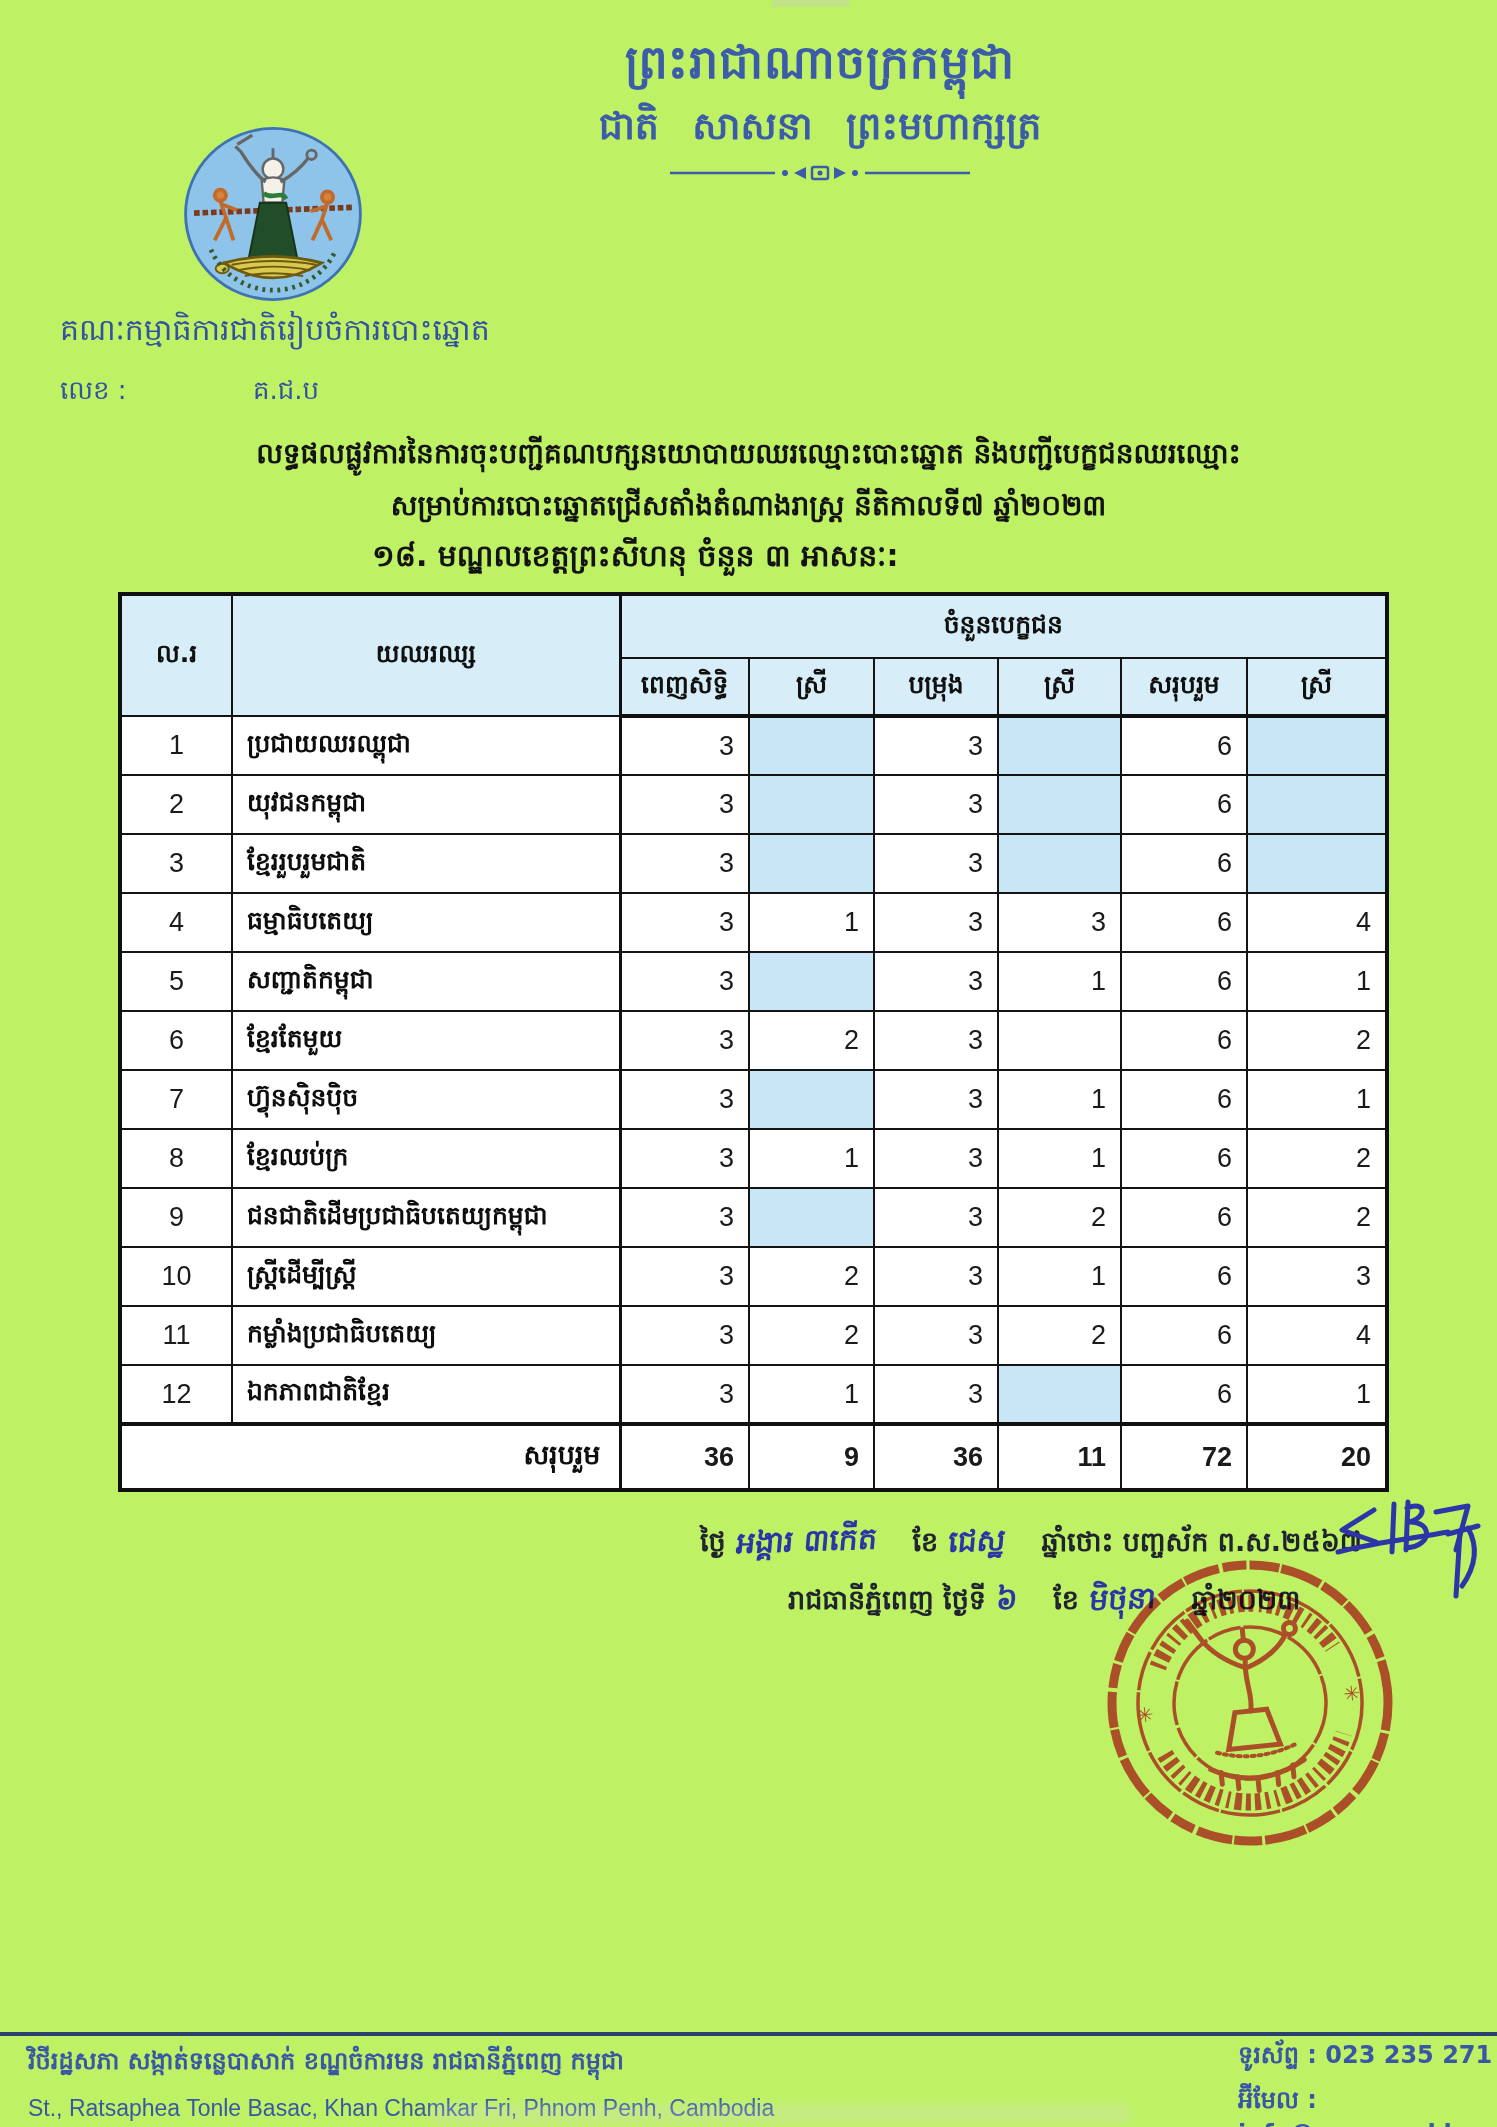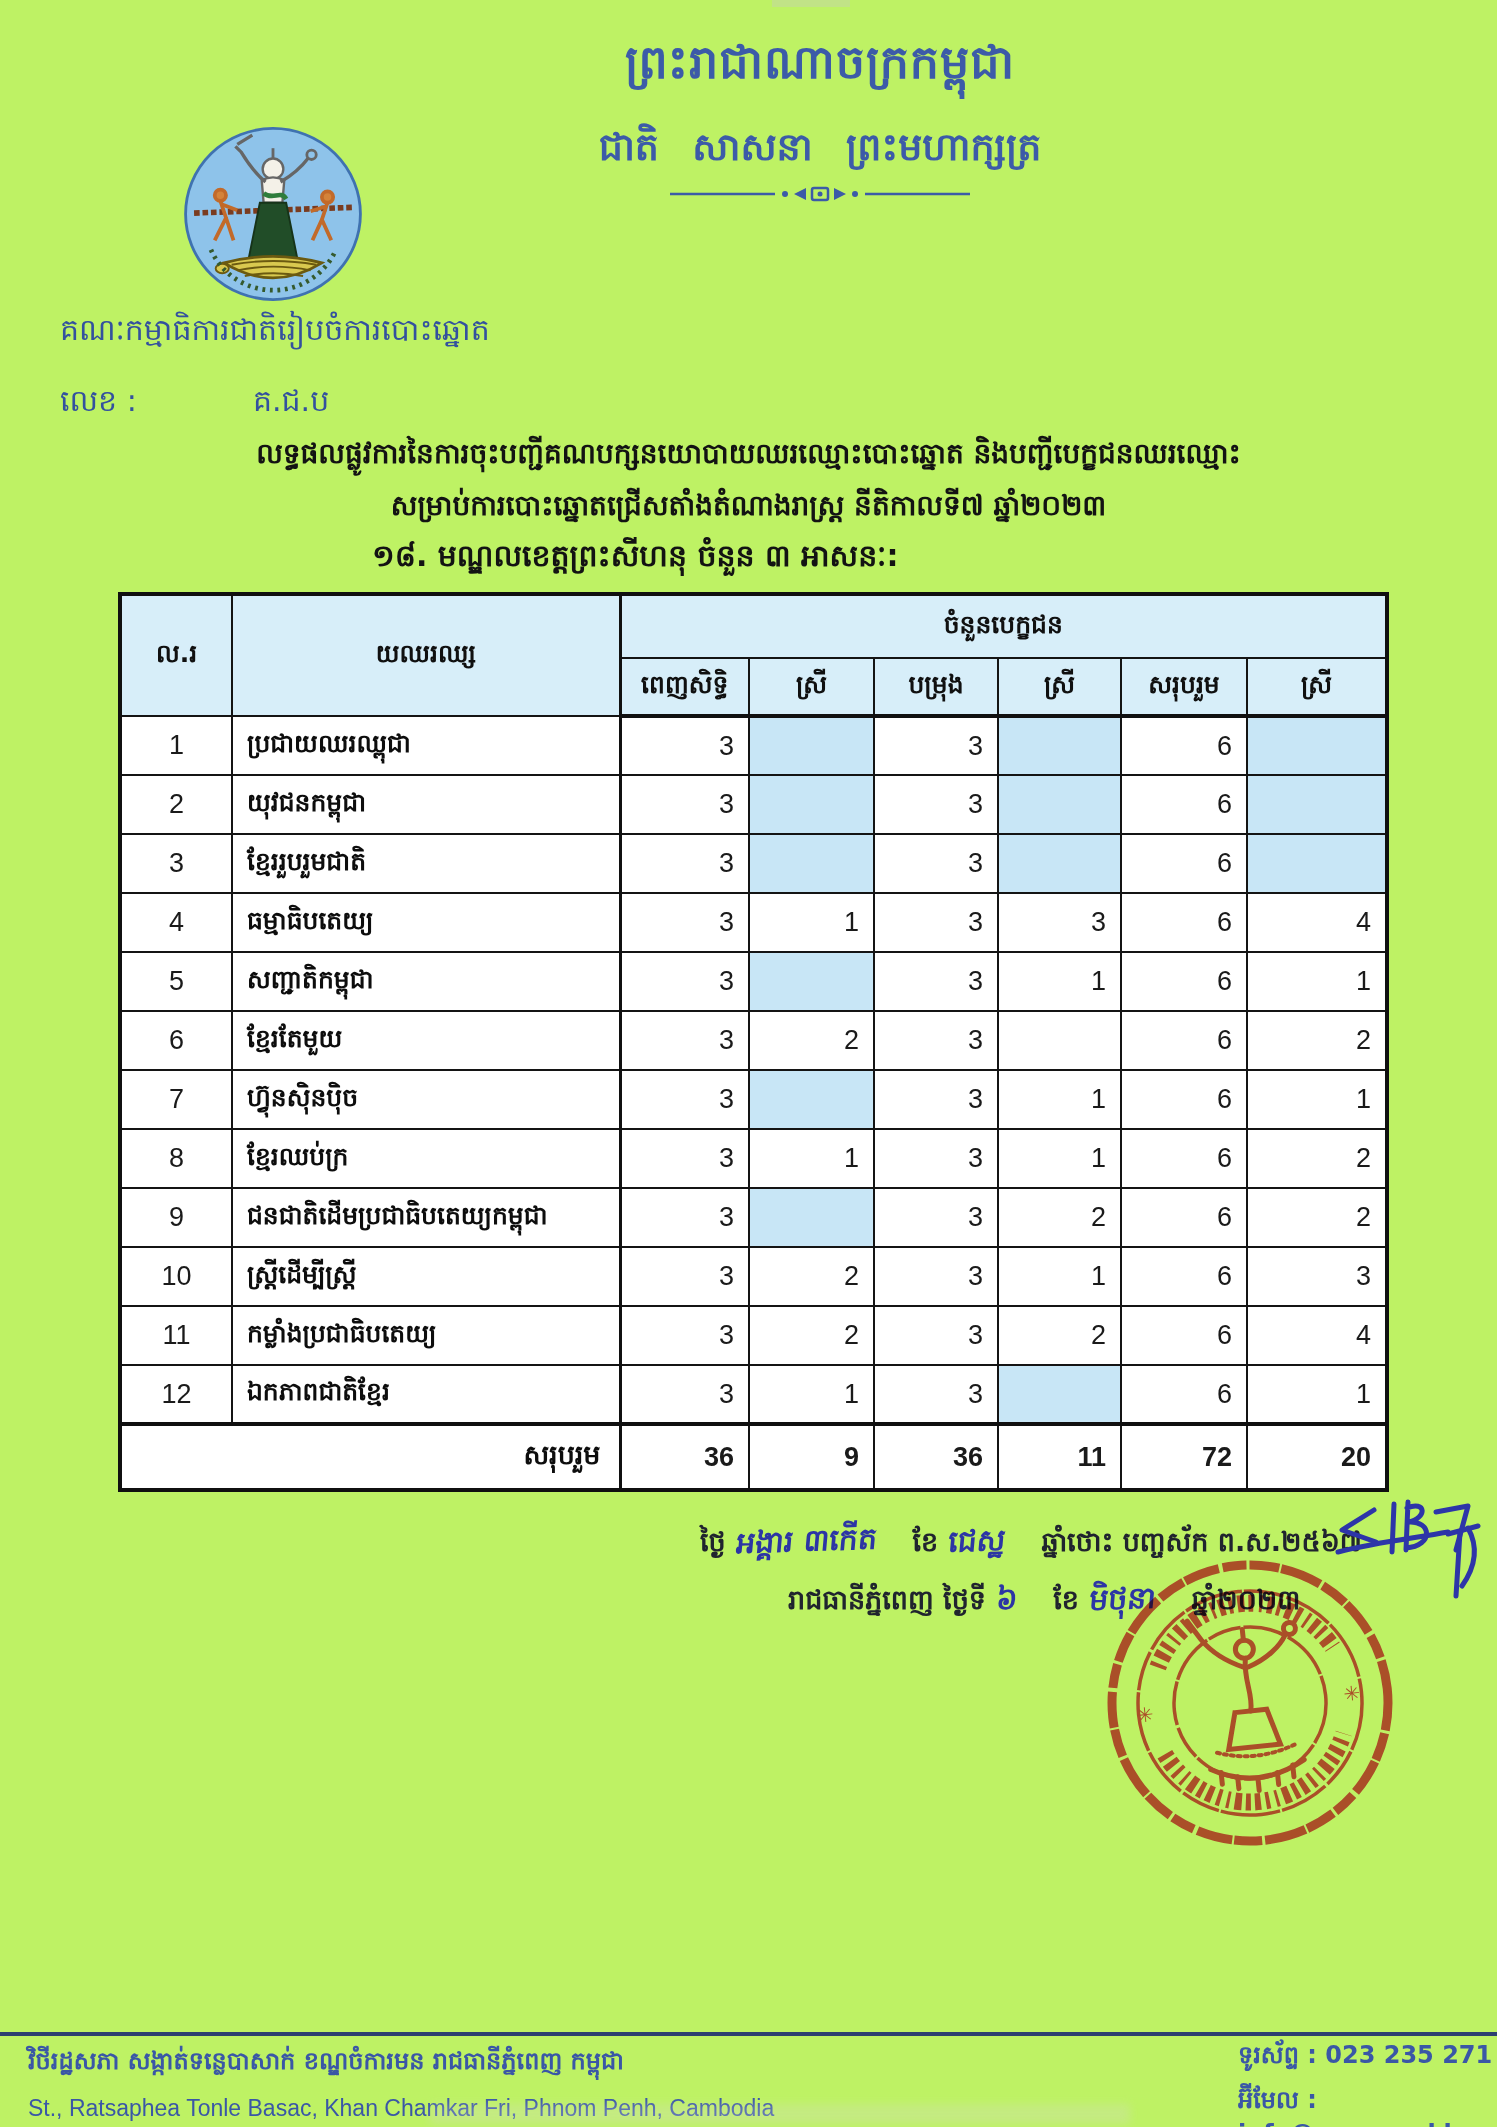--- a/index.html
+++ b/index.html
@@ -7,27 +7,27 @@
     position:relative; width:1497px; height:2127px; overflow:hidden;
     background:#bef264; font-family:"DejaVu Sans", sans-serif; color:#111;
   }
   [data-name] { box-sizing:border-box; }
 
   
   .scan-artifact-top { position:absolute; left:772px; top:0; width:78px; height:7px; background:#c9c9c9; opacity:.35; }
   .logo { position:absolute; left:179px; top:120px; width:188px; height:188px; }
   .head-block { position:absolute; left:420px; top:30px; width:800px; text-align:center; }
   .kingdom-title { font-size:46px; line-height:64px; font-weight:bold; color:#3c5ba8; letter-spacing:1px; }
-  .motto { margin-top:28px; font-size:38px; line-height:50px; font-weight:bold; color:#3c5ba8; word-spacing:20px; }
+  .motto { margin-top:7px; font-size:38px; line-height:50px; font-weight:bold; color:#3c5ba8; word-spacing:20px; }
   .ornament { margin-top:10px; }
 
   
   .committee { position:absolute; left:60px; top:310px; color:#33519e; font-weight:normal; }
   .committee-name { font-size:30px; line-height:40px; }
-  .ref-line { position:relative; margin-top:32px; font-size:30px; height:40px; }
+  .ref-line { position:relative; margin-top:24px; font-size:26px; height:40px; }
   .ref-value { position:absolute; left:193px; top:0; }
 
   
   .doc-title { position:absolute; left:0; top:428px; width:1497px; text-align:center;
                font-size:28px; line-height:52px; font-weight:bold; color:#131313; }
   .section-heading { position:absolute; left:372px; top:537px; font-size:30px; font-weight:bold; color:#131313; }
 
   
   table.results { position:absolute; left:118px; top:592px; width:1267px;
                   border-collapse:collapse; table-layout:fixed; border:4px solid #101010; }

